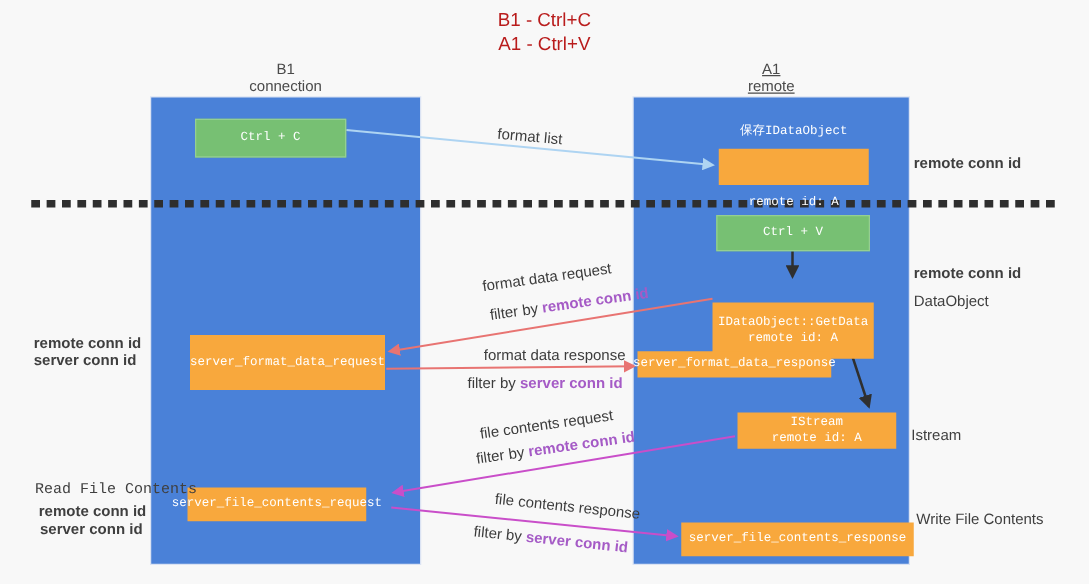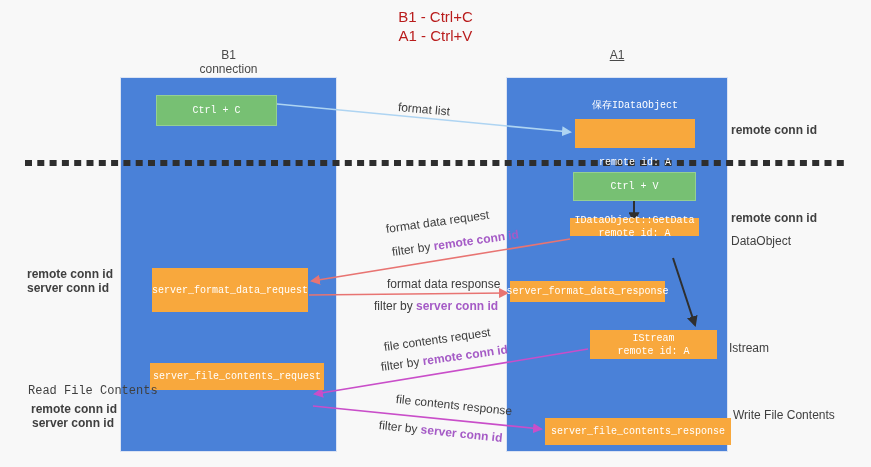--- a/index.html
+++ b/index.html
@@ -48,20 +48,21 @@
     <div>B1 - Ctrl+C</div>
     <div>A1 - Ctrl+V</div>
   </div>
 
   <div class="lane-header left">
     <div>B1</div>
     <div>connection</div>
   </div>
   <div class="lane-header right">
     <div>A1</div>
+    <div>remote</div>
   </div>
 
   <div class="lane left"></div>
   <div class="lane right"></div>
 
   <svg class="overlay" width="871" height="467">
     <defs>
       <marker id="ah-blue" viewBox="0 0 10 10" refX="8" refY="5" markerWidth="10" markerHeight="10" orient="auto" markerUnits="userSpaceOnUse">
         <path d="M0,0 L10,5 L0,10 z" fill="#aed4f2"></path>
       </marker>
@@ -99,39 +100,39 @@
 
   <div class="box orange" style="left:575px;top:119px;width:120px;height:29px;gap:44px;">
     <span>保存IDataObject</span>
     <span>remote id: A</span>
   </div>
 
   <div class="box green" style="left:573px;top:172px;width:121px;height:27px;">
     <span>Ctrl + V</span>
   </div>
 
-  <div class="box orange" style="left:570px;top:218px;width:129px;height:18px;">
+  <div class="box orange" style="left:570px;top:242px;width:129px;height:45px;">
     <span>IDataObject::GetData</span>
     <span>remote id: A</span>
   </div>
 
   <div class="box orange" style="left:152px;top:268px;width:156px;height:44px;">
     <span>server_format_data_request</span>
   </div>
 
   <div class="box orange" style="left:510px;top:281px;width:155px;height:21px;">
     <span>server_format_data_response</span>
   </div>
 
   <div class="box orange" style="left:590px;top:330px;width:127px;height:29px;">
     <span>IStream</span>
     <span>remote id: A</span>
   </div>
 
-  <div class="box orange" style="left:150px;top:363px;width:174px;height:27px;align-items:center;">
+  <div class="box orange" style="left:150px;top:390px;width:143px;height:27px;align-items:center;">
     <span>server_file_contents_request</span>
   </div>
 
   <div class="box orange" style="left:545px;top:418px;width:186px;height:27px;">
     <span>server_file_contents_response</span>
   </div>
 
   <div class="flabel rot-p5" style="left:398px;top:100px;">format list</div>
 
   <div class="flabel rot-n8" style="left:386px;top:222px;">format data request</div>

